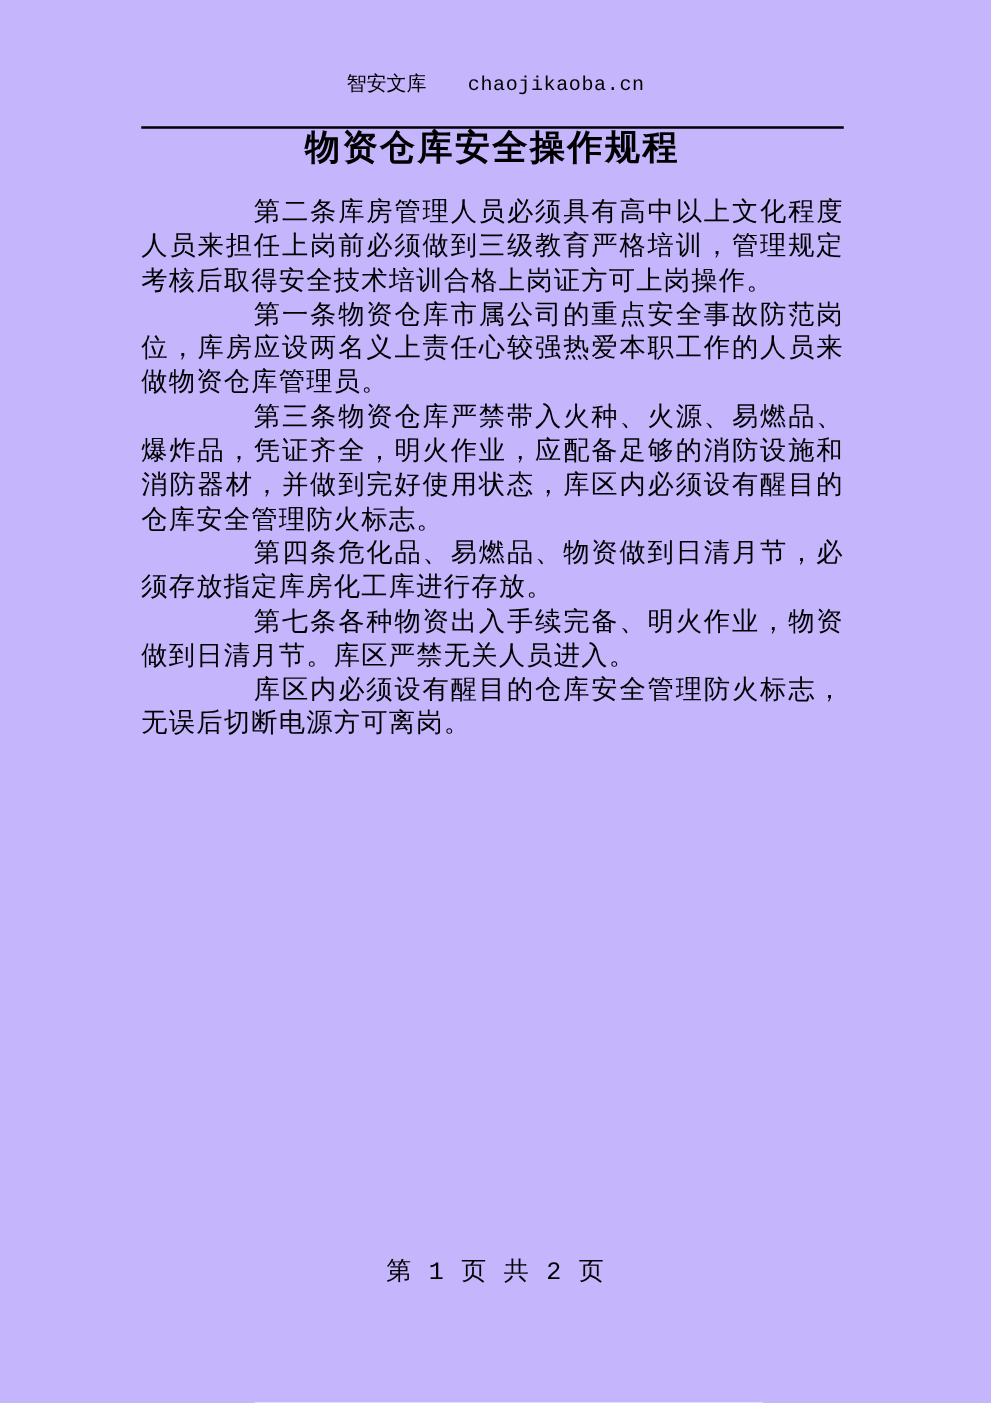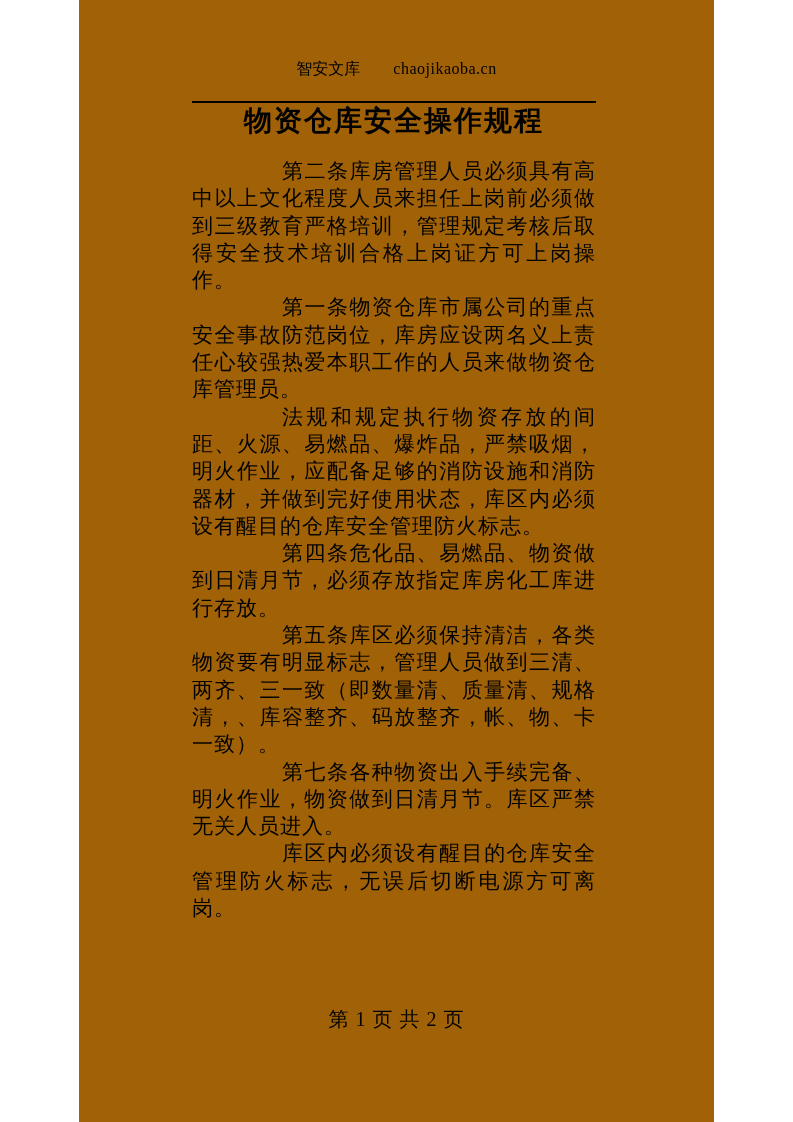--- a/index.html
+++ b/index.html
@@ -2,26 +2,26 @@
 <html><head>
 <meta charset="utf-8">
 <style>
   html, body {
     margin: 0;
     padding: 0;
     background: #ffffff;
   }
   .page {
     position: relative;
-    width: 635px;
+    width: 793px;
     height: 1122px;
     margin: 0 auto;
-    background: #a16207;
+    background: #c4b5fd;
     color: #000000;
-    font-family: Liberation Serif, serif;
+    font-family: Liberation Mono, monospace;
     overflow: hidden;
   }
   .doc-header {
     padding-top: 57px;
     text-align: center;
     font-size: 16px;
     line-height: 23px;
     white-space: nowrap;
   }
   .doc-header .site-url {
@@ -79,23 +79,22 @@
 
   <div class="content">
 
     <div class="header-rule"></div>
 
     <div class="doc-title">物资仓库安全操作规程</div>
 
     <div class="doc-body">
       <p>第二条库房管理人员必须具有高中以上文化程度人员来担任上岗前必须做到三级教育严格培训，管理规定考核后取得安全技术培训合格上岗证方可上岗操作。</p>
       <p>第一条物资仓库市属公司的重点安全事故防范岗位，库房应设两名义上责任心较强热爱本职工作的人员来做物资仓库管理员。</p>
-      <p>法规和规定执行物资存放的间距、火源、易燃品、爆炸品，严禁吸烟，明火作业，应配备足够的消防设施和消防器材，并做到完好使用状态，库区内必须设有醒目的仓库安全管理防火标志。</p>
+      <p>第三条物资仓库严禁带入火种、火源、易燃品、爆炸品，凭证齐全，明火作业，应配备足够的消防设施和消防器材，并做到完好使用状态，库区内必须设有醒目的仓库安全管理防火标志。</p>
       <p>第四条危化品、易燃品、物资做到日清月节，必须存放指定库房化工库进行存放。</p>
-      <p>第五条库区必须保持清洁，各类物资要有明显标志，管理人员做到三清、两齐、三一致（即数量清、质量清、规格清，、库容整齐、码放整齐，帐、物、卡一致）。</p>
       <p>第七条各种物资出入手续完备、明火作业，物资做到日清月节。库区严禁无关人员进入。</p>
       <p>库区内必须设有醒目的仓库安全管理防火标志，无误后切断电源方可离岗。</p>
     </div>
 
   </div>
 
   <div class="doc-footer">第 1 页 共 2 页</div>
 
 </div>
 

